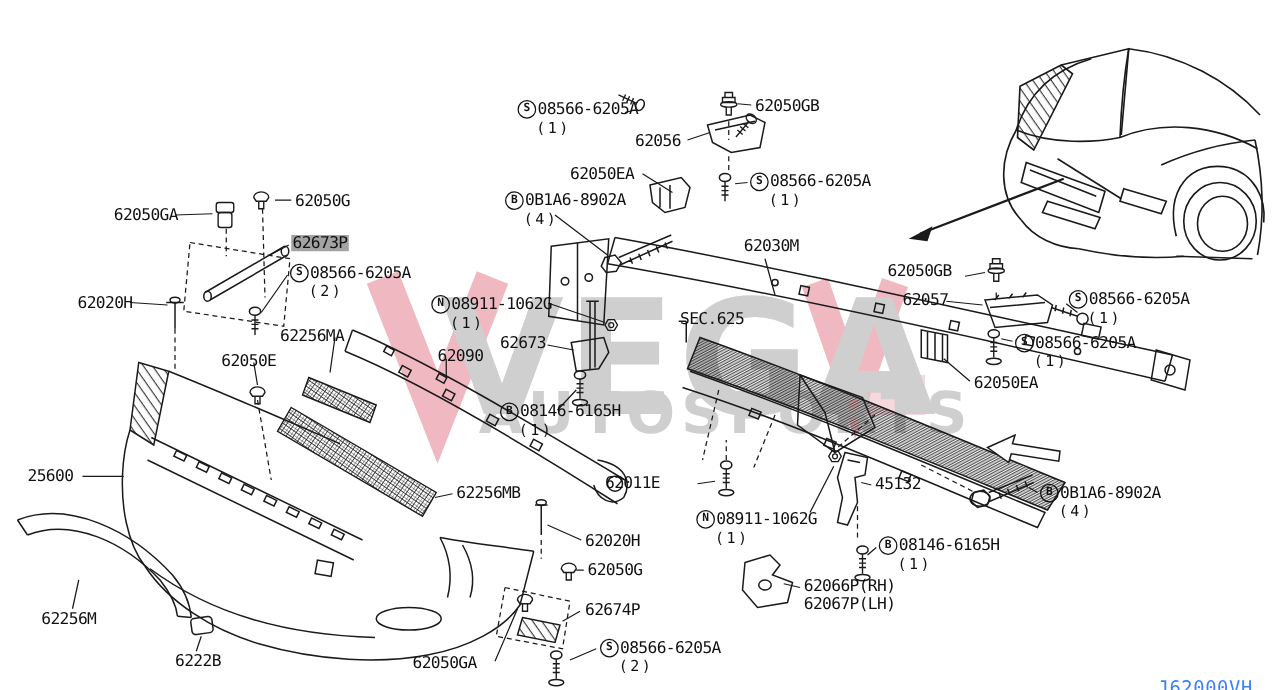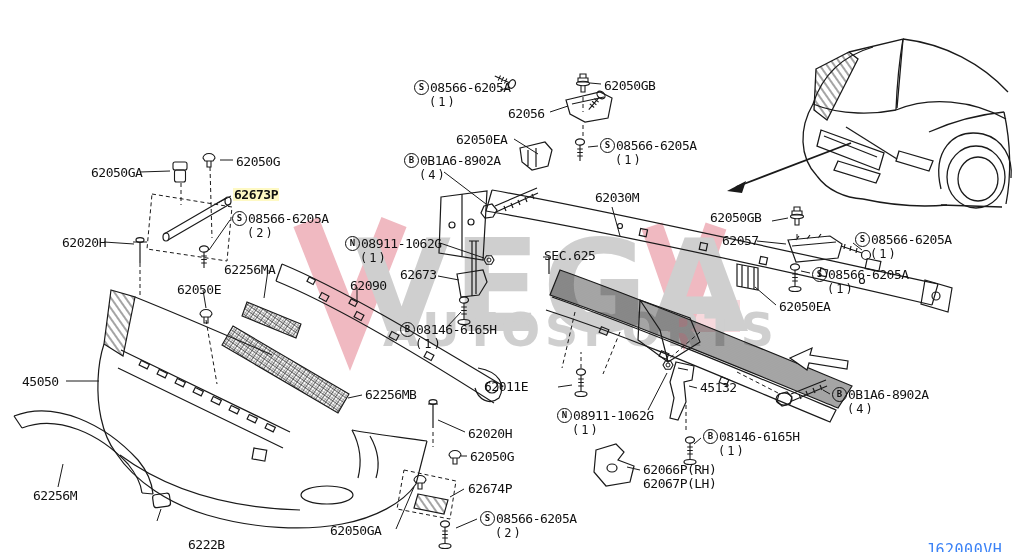--- a/index.html
+++ b/index.html
@@ -5,21 +5,21 @@
   html,body{margin:0;padding:0;background:#fff;}
   #stage{position:relative;width:1024px;height:552px;background:#fff;overflow:hidden;
          font-family:"DejaVu Sans Mono","Liberation Mono",monospace;}
   #stage svg{position:absolute;left:0;top:0;}
   #labels{position:absolute;left:0;top:0;width:100%;height:100%;}
   .lbl{position:absolute;white-space:nowrap;color:#111;font-size:13px;letter-spacing:-0.5px;line-height:13px;}
   .lbl .l1{display:flex;align-items:center;gap:1px;}
   .circ{display:inline-block;width:13px;height:13px;border:1.4px solid #111;border-radius:50%;
         font-size:9px;line-height:13px;text-align:center;letter-spacing:0;flex:0 0 auto;font-weight:bold;}
   .qty{display:block;margin-left:15px;margin-top:1px;font-size:12px;letter-spacing:2px;}
-  .hl{background:#fef9c3;padding:0 1px;font-weight:bold;}
+  .hl{background:#a3a3a3;padding:0 1px;}
   .code{position:absolute;font-size:15px;color:#3b82f6;letter-spacing:0.5px;margin-top:12px;}
 </style>
 </head>
 <body>
 
 <div id="stage">
 
 <svg width="1024" height="552" viewBox="0 0 1024 552">
   <defs>
     <pattern id="mesh" width="5" height="5" patternUnits="userSpaceOnUse" patternTransform="rotate(35)">
@@ -402,21 +402,21 @@
       </div>
       <div class="lbl" style="left: 400px; top: 322px;">
         <span class="l1">
           <span class="circ">B</span>
           <span class="txt">08146-6165H</span>
         </span>
         <span class="qty">(1)</span>
       </div>
       <div class="lbl" style="left: 22px; top: 375px;">
         <span class="l1">
-          <span class="txt">45050</span>
+          <span class="txt">25600</span>
         </span>
       </div>
       <div class="lbl" style="left: 365px; top: 388px;">
         <span class="l1">
           <span class="txt">62256MB</span>
         </span>
       </div>
       <div class="lbl" style="left: 484px; top: 380px;">
         <span class="l1">
           <span class="txt">62011E</span>
@@ -478,21 +478,21 @@
           <span class="circ">S</span>
           <span class="txt">08566-6205A</span>
         </span>
         <span class="qty">(2)</span>
       </div>
       <div class="lbl" style="left: 33px; top: 489px;">
         <span class="l1">
           <span class="txt">62256M</span>
         </span>
       </div>
-      <div class="lbl" style="left: 140px; top: 538px; margin-left: 48px;">
+      <div class="lbl" style="left: 140px; top: 523px;">
         <span class="l1">
           <span class="txt">6222B</span>
         </span>
       </div>
       <div class="lbl" style="left: 330px; top: 524px;">
         <span class="l1">
           <span class="txt">62050GA</span>
         </span>
       </div>
     </div>

